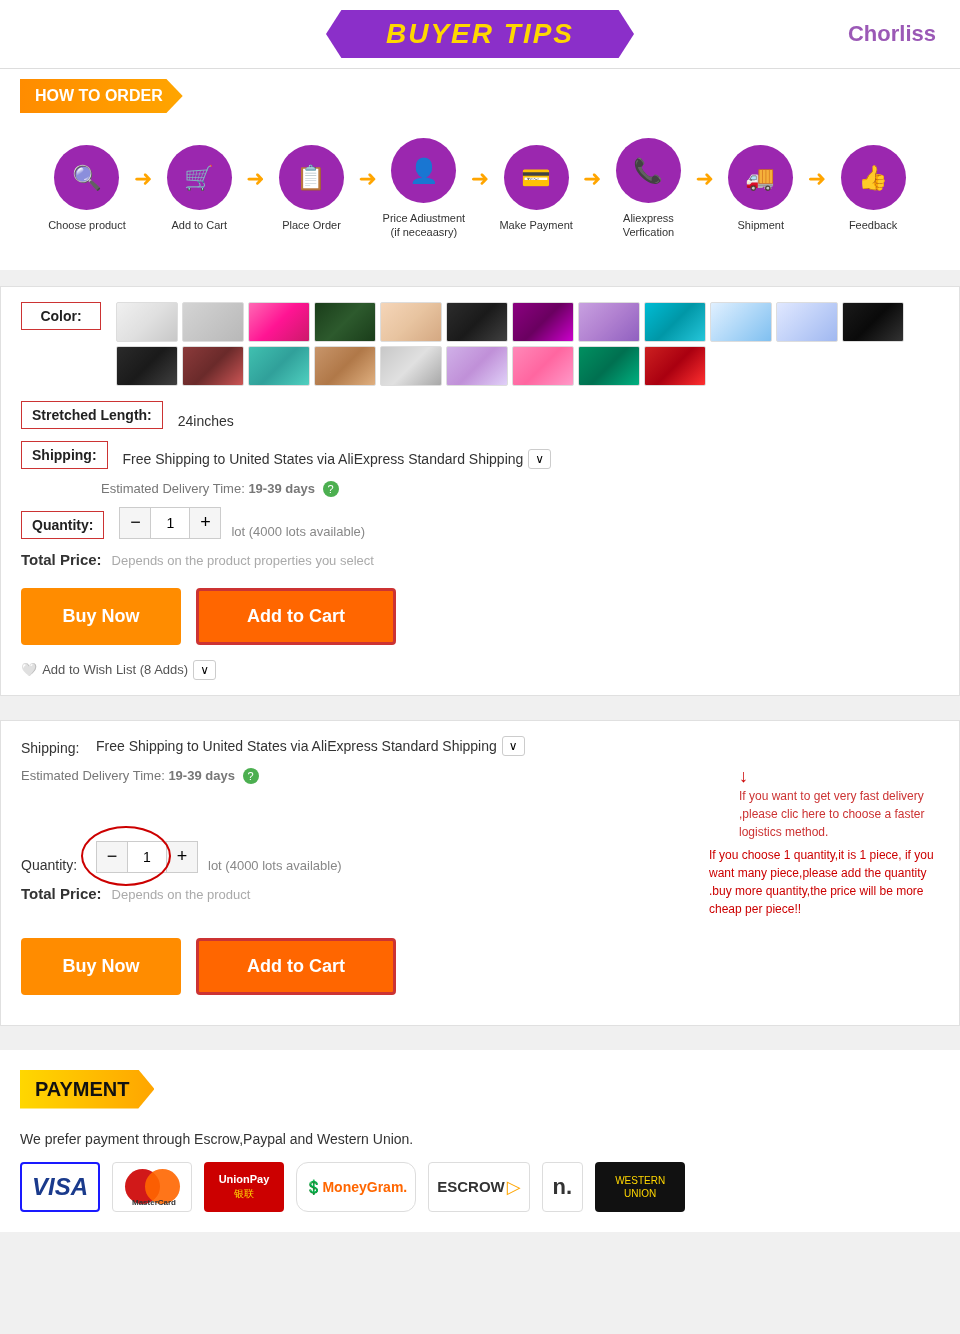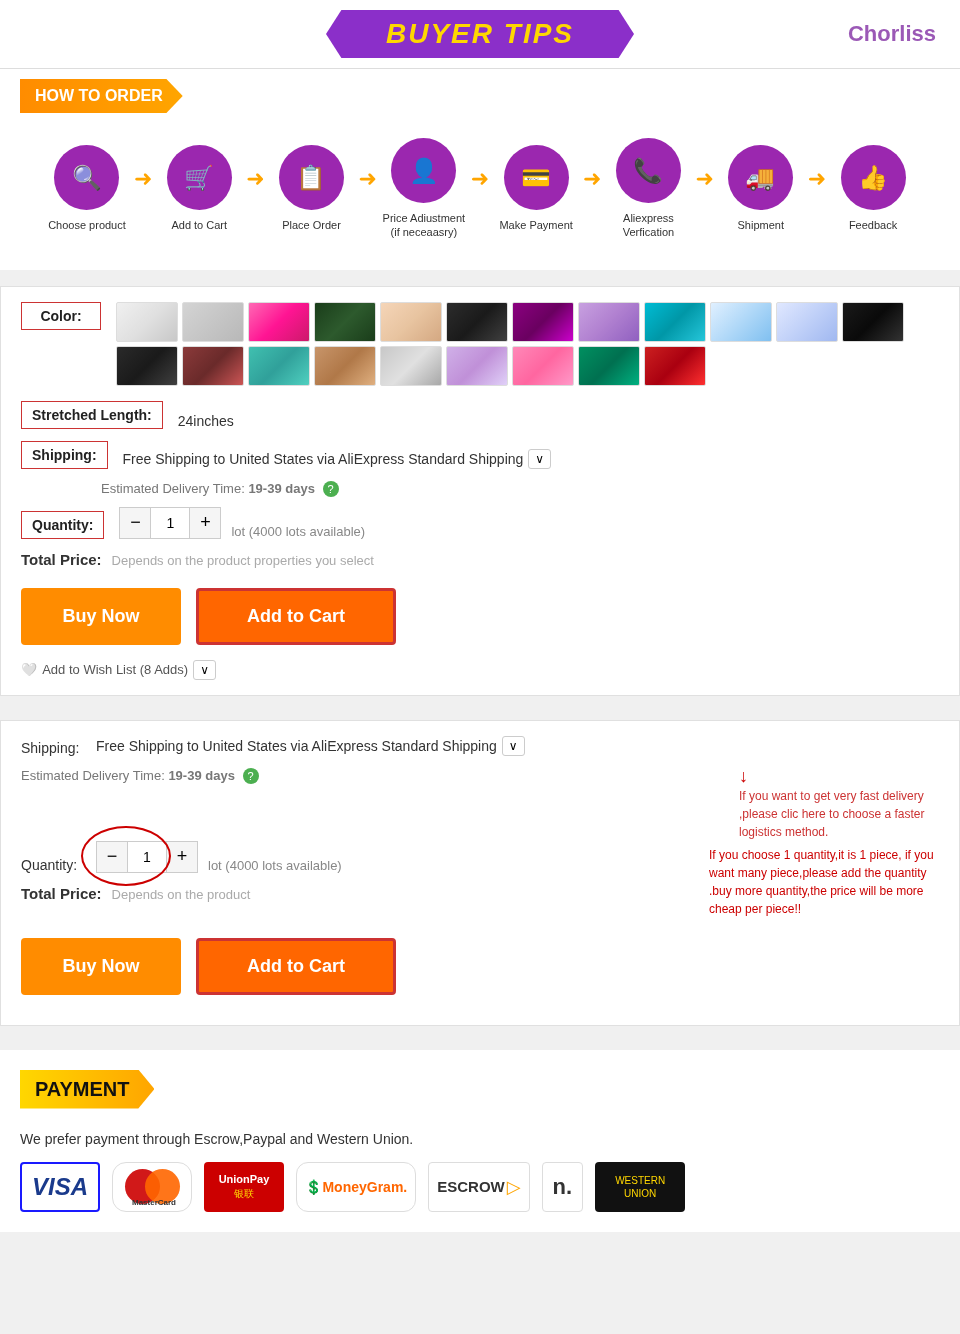--- a/index.html
+++ b/index.html
@@ -321,21 +321,21 @@
   <div style="display:flex;align-items:center;gap:15px;margin-bottom:12px;">
     <div class="payment-label">PAYMENT</div>
   </div>
   <p class="payment-text">We prefer payment through Escrow,Paypal and Western Union.</p>
   <div class="payment-logos">
 
     <div class="pay-logo visa-logo">
       <span style="color:#1a3a8c;font-size:24px;font-weight:900;">VISA</span>
     </div>
 
-    <div class="pay-logo" style="background:#fff;border:1px solid #ddd;border-radius:14px;width:80px;height:50px;position:relative;overflow:visible;">
+    <div class="pay-logo" style="background:#fff;border:1px solid #ddd;border-radius:4px;width:80px;height:50px;position:relative;overflow:visible;">
       <div class="mc-circles" style="padding:8px;">
         <div class="mc-red"></div>
         <div class="mc-orange"></div>
         <span class="mc-text" style="position:absolute;bottom:4px;left:0;right:0;text-align:center;font-size:8px;color:#333;">MasterCard</span>
       </div>
     </div>
 
     <div class="pay-logo" style="background:#cc0000;border-radius:4px;width:80px;height:50px;flex-direction:column;gap:2px;">
       <div style="color:white;font-weight:bold;font-size:11px;">UnionPay</div>
       <div style="color:#FFD700;font-size:10px;">银联</div>

